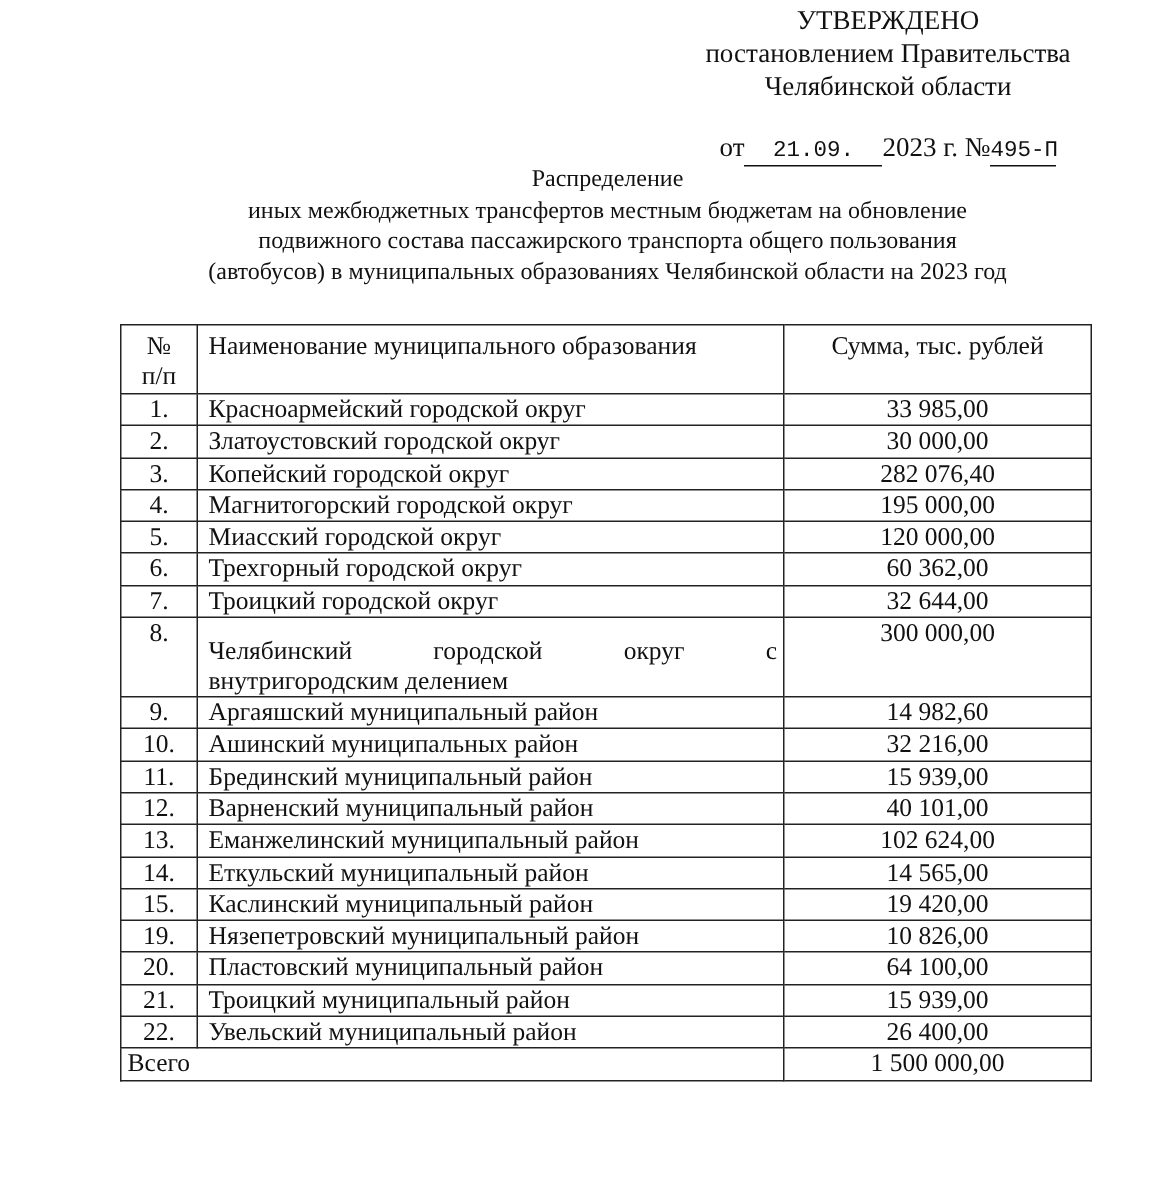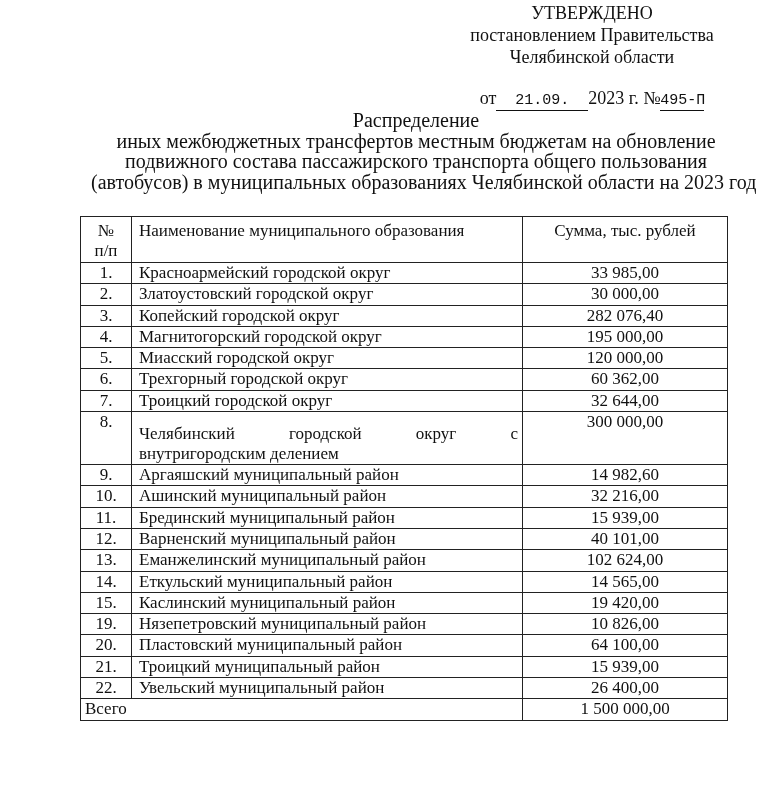--- a/index.html
+++ b/index.html
@@ -12,22 +12,22 @@
     position: absolute; left: 442px; top: 2px; width: 300px;
     text-align: center; font-size: 18px; line-height: 22px;
   }
   .approval .line { display: block; white-space: nowrap; }
   .approval .date-line { position: relative; }
   .mono { font-family: "Liberation Mono", "DejaVu Sans Mono", monospace; font-size: 15px; }
   .blank { display: inline-block; border-bottom: 1px solid #111; text-align: center; line-height: 18px; margin-top: 24px; }
   .blank.date { width: 92px; }
   .blank.num { width: 44px; }
   .title {
-    position: absolute; left: 91px; top: 110px; width: 650px;
-    text-align: center; font-size: 20px; line-height: 20.5px;
+    position: absolute; left: 80px; top: 110px; width: 650px;
+    text-align: center; font-size: 16px; line-height: 20.5px;
   }
   .title .line { display: block; white-space: nowrap; }
   table.dist {
     position: absolute; left: 80px; top: 216px;
     width: 648px; border-collapse: collapse;
     font-size: 17px; line-height: 20px;
   }
   table.dist td, table.dist th {
     border: 1px solid #222;
     padding: 0 4px;
@@ -113,21 +113,21 @@
     </td>
     <td class="c-sum">300 000,00</td>
   </tr>
   <tr class="row">
         <td class="c-num">9.</td>
         <td class="c-name">Аргаяшский муниципальный район</td>
         <td class="c-sum">14 982,60</td>
       </tr>
   <tr class="row">
         <td class="c-num">10.</td>
-        <td class="c-name">Ашинский муниципальный район</td>
+        <td class="c-name">Ашинский муниципальных район</td>
         <td class="c-sum">32 216,00</td>
       </tr>
   <tr class="row">
         <td class="c-num">11.</td>
         <td class="c-name">Брединский муниципальный район</td>
         <td class="c-sum">15 939,00</td>
       </tr>
   <tr class="row">
         <td class="c-num">12.</td>
         <td class="c-name">Варненский муниципальный район</td>

